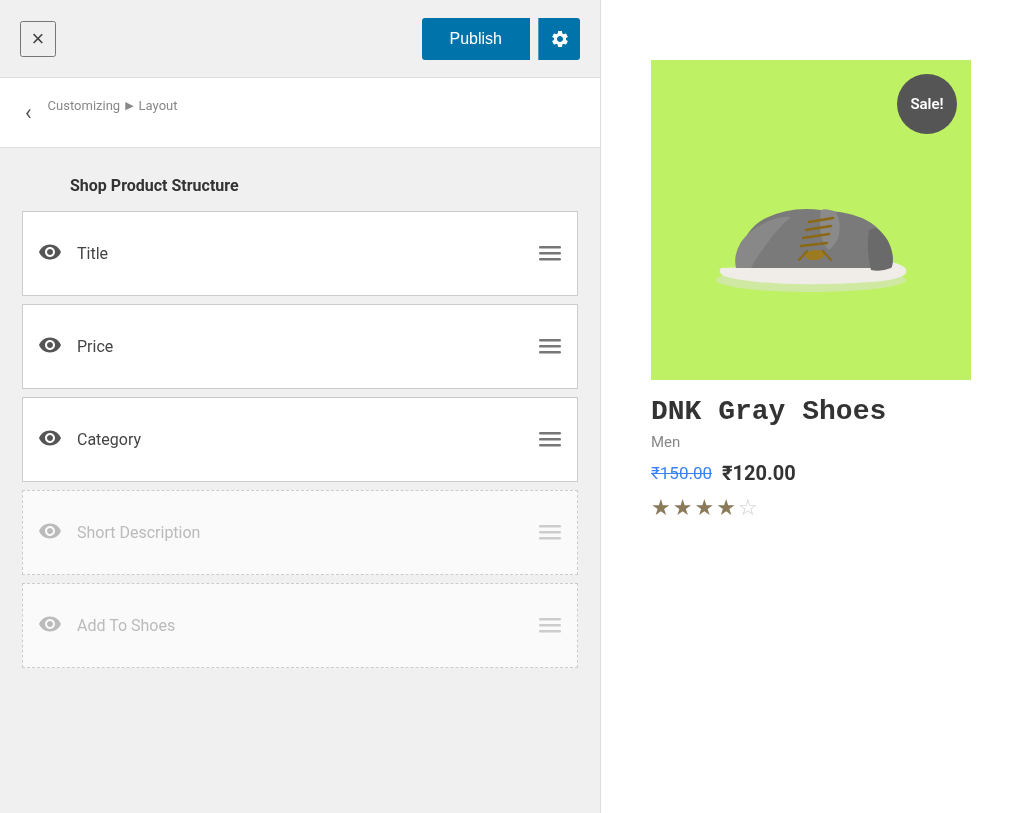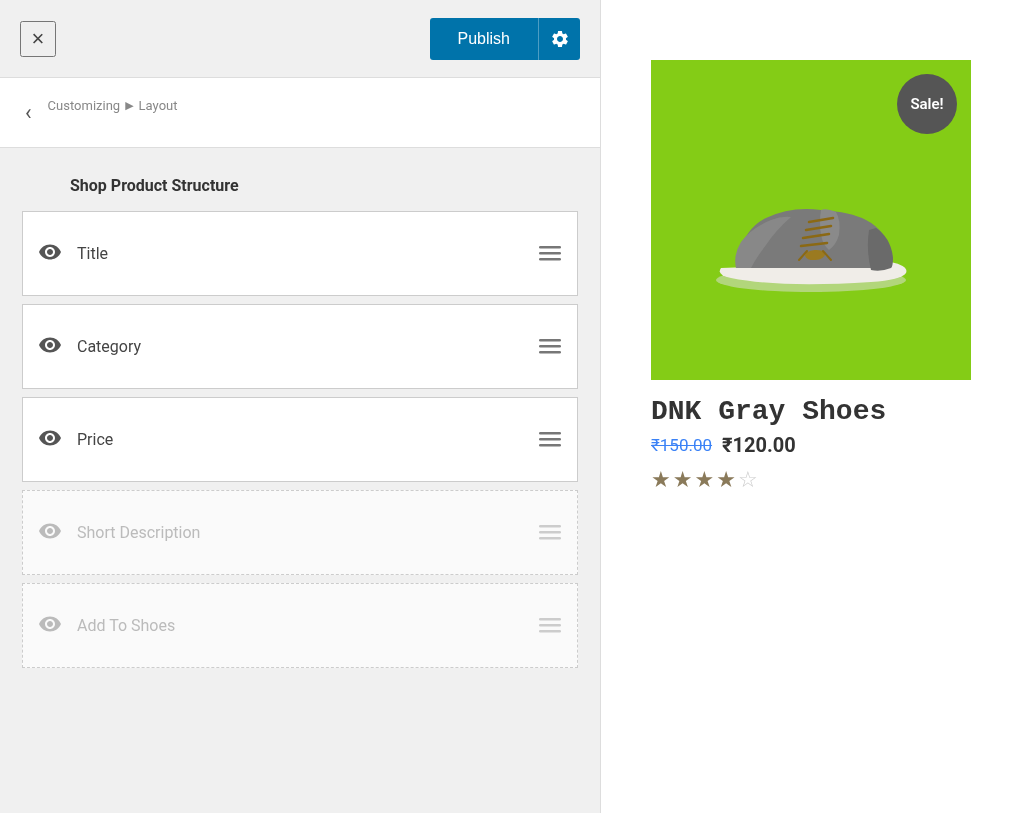--- a/index.html
+++ b/index.html
@@ -40,21 +40,21 @@
       justify-content: center;
       cursor: pointer;
       font-size: 22px;
       color: #444;
       font-weight: 300;
     }
 
     .publish-area {
       display: flex;
       align-items: center;
-      gap: 0;
+      gap: 8px;
       justify-content: space-between;
     }
 
     .publish-btn {
       background: #0073aa;
       color: #fff;
       border: none;
       padding: 10px 28px;
       font-size: 16px;
       font-weight: 400;
@@ -201,21 +201,21 @@
     }
 
     .product-card {
       width: 320px;
     }
 
     .product-image-wrapper {
       position: relative;
       width: 100%;
       aspect-ratio: 1/1;
-      background: #84cc16;
+      background: #bef264;
       margin-bottom: 16px;
       display: flex;
       align-items: center;
       justify-content: center;
       overflow: hidden;
     }
 
     .sale-badge {
       position: absolute;
       top: 14px;
@@ -328,36 +328,36 @@
       <rect y="6" width="22" height="2.5" rx="1.25" fill="#777"></rect>
       <rect y="12" width="22" height="2.5" rx="1.25" fill="#777"></rect>
     </svg>
           </span>
         </div>
         <div class="structure-item">
           <div class="item-left">
             <span class="eye-icon"><svg width="22" height="16" viewBox="0 0 22 16" fill="none" xmlns="http://www.w3.org/2000/svg">
       <path d="M11 0.5C6 0.5 1.73 3.61 0 8c1.73 4.39 6 7.5 11 7.5s9.27-3.11 11-7.5C20.27 3.61 16 0.5 11 0.5zm0 12.5c-2.76 0-5-2.24-5-5s2.24-5 5-5 5 2.24 5 5-2.24 5-5 5zm0-8c-1.66 0-3 1.34-3 3s1.34 3 3 3 3-1.34 3-3-1.34-3-3-3z" fill="#555"></path>
     </svg></span>
-            <span class="item-label">Category</span>
+            <span class="item-label">Price</span>
           </div>
           <span class="drag-handle">
             <svg width="22" height="16" viewBox="0 0 22 16" xmlns="http://www.w3.org/2000/svg">
       <rect y="0" width="22" height="2.5" rx="1.25" fill="#777"></rect>
       <rect y="6" width="22" height="2.5" rx="1.25" fill="#777"></rect>
       <rect y="12" width="22" height="2.5" rx="1.25" fill="#777"></rect>
     </svg>
           </span>
         </div>
         <div class="structure-item">
           <div class="item-left">
             <span class="eye-icon"><svg width="22" height="16" viewBox="0 0 22 16" fill="none" xmlns="http://www.w3.org/2000/svg">
       <path d="M11 0.5C6 0.5 1.73 3.61 0 8c1.73 4.39 6 7.5 11 7.5s9.27-3.11 11-7.5C20.27 3.61 16 0.5 11 0.5zm0 12.5c-2.76 0-5-2.24-5-5s2.24-5 5-5 5 2.24 5 5-2.24 5-5 5zm0-8c-1.66 0-3 1.34-3 3s1.34 3 3 3 3-1.34 3-3-1.34-3-3-3z" fill="#555"></path>
     </svg></span>
-            <span class="item-label">Price</span>
+            <span class="item-label">Category</span>
           </div>
           <span class="drag-handle">
             <svg width="22" height="16" viewBox="0 0 22 16" xmlns="http://www.w3.org/2000/svg">
       <rect y="0" width="22" height="2.5" rx="1.25" fill="#777"></rect>
       <rect y="6" width="22" height="2.5" rx="1.25" fill="#777"></rect>
       <rect y="12" width="22" height="2.5" rx="1.25" fill="#777"></rect>
     </svg>
           </span>
         </div>
         <div class="structure-item dashed">
@@ -419,20 +419,21 @@
 
         <ellipse cx="124" cy="125" rx="10" ry="5" fill="#9B7A20" transform="rotate(-5,124,125)"></ellipse>
         <line x1="116" y1="121" x2="108" y2="130" stroke="#8B6914" stroke-width="2" stroke-linecap="round"></line>
         <line x1="132" y1="121" x2="140" y2="130" stroke="#8B6914" stroke-width="2" stroke-linecap="round"></line>
 
         <path d="M185 98 Q200 108 202 128 Q202 136 200 138 Q190 142 180 140 Q175 120 178 100 Z" fill="#6a6a6a"></path>
       </svg>
     </div>
 
     <div class="product-name">DNK Gray Shoes</div>
+    <div class="product-category">Men</div>
 
     <div class="product-price">
       <span class="price-old">₹150.00</span>
       <span class="price-new">₹120.00</span>
     </div>
 
     <div class="stars" id="stars-container">
         <span class="star-filled">★</span>
         <span class="star-filled">★</span>
         <span class="star-filled">★</span>

